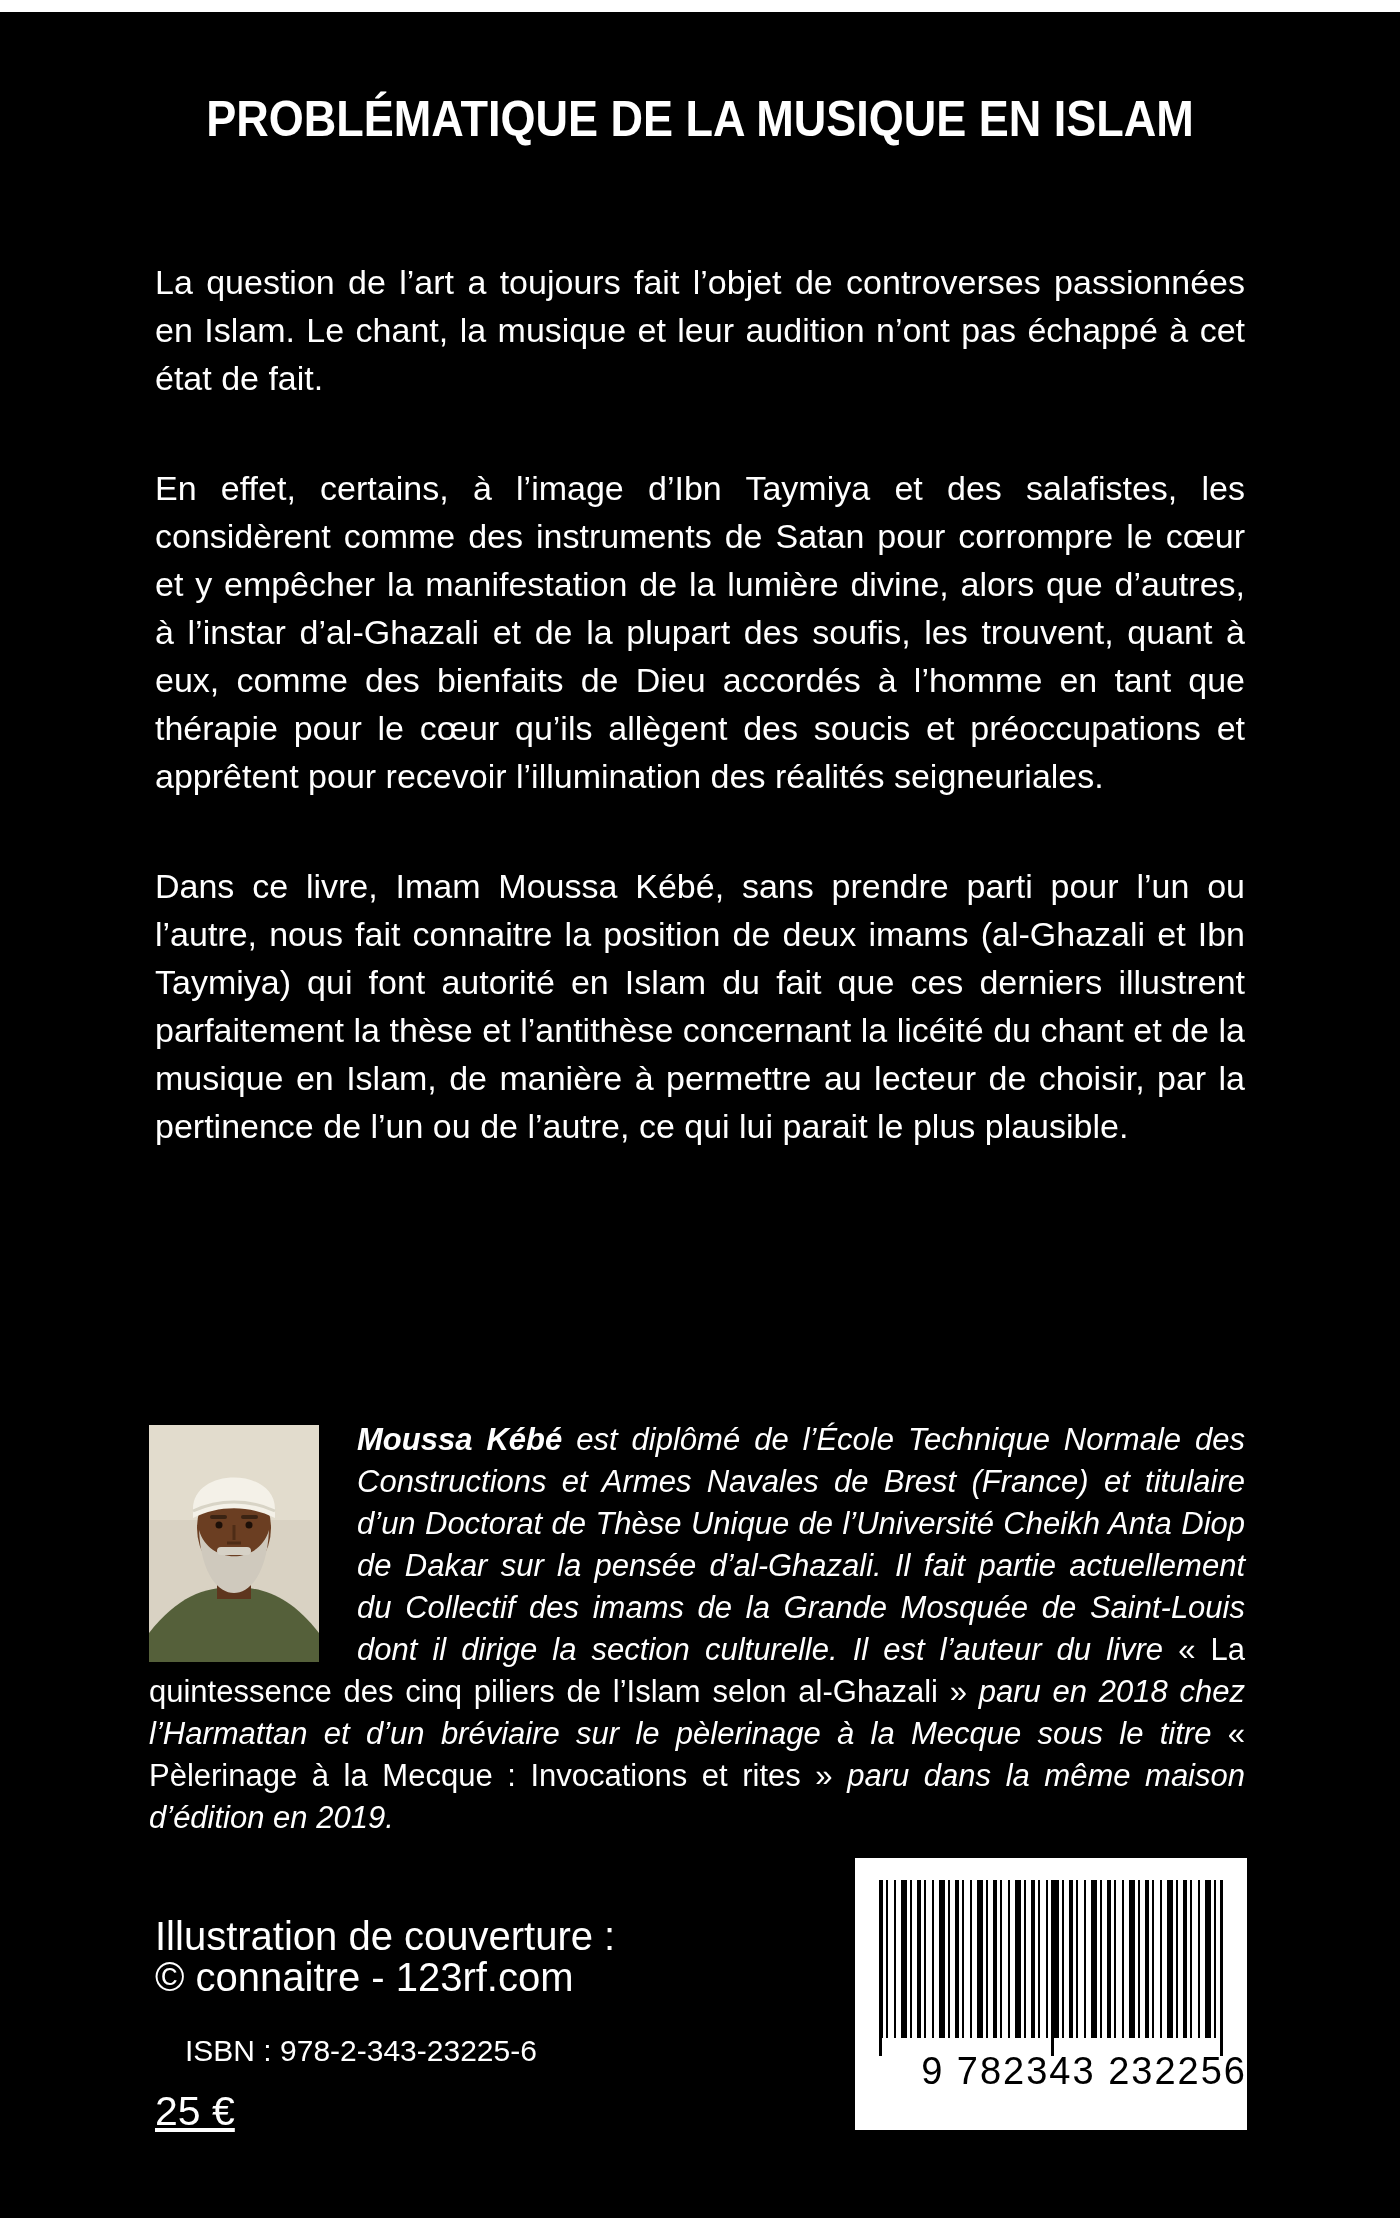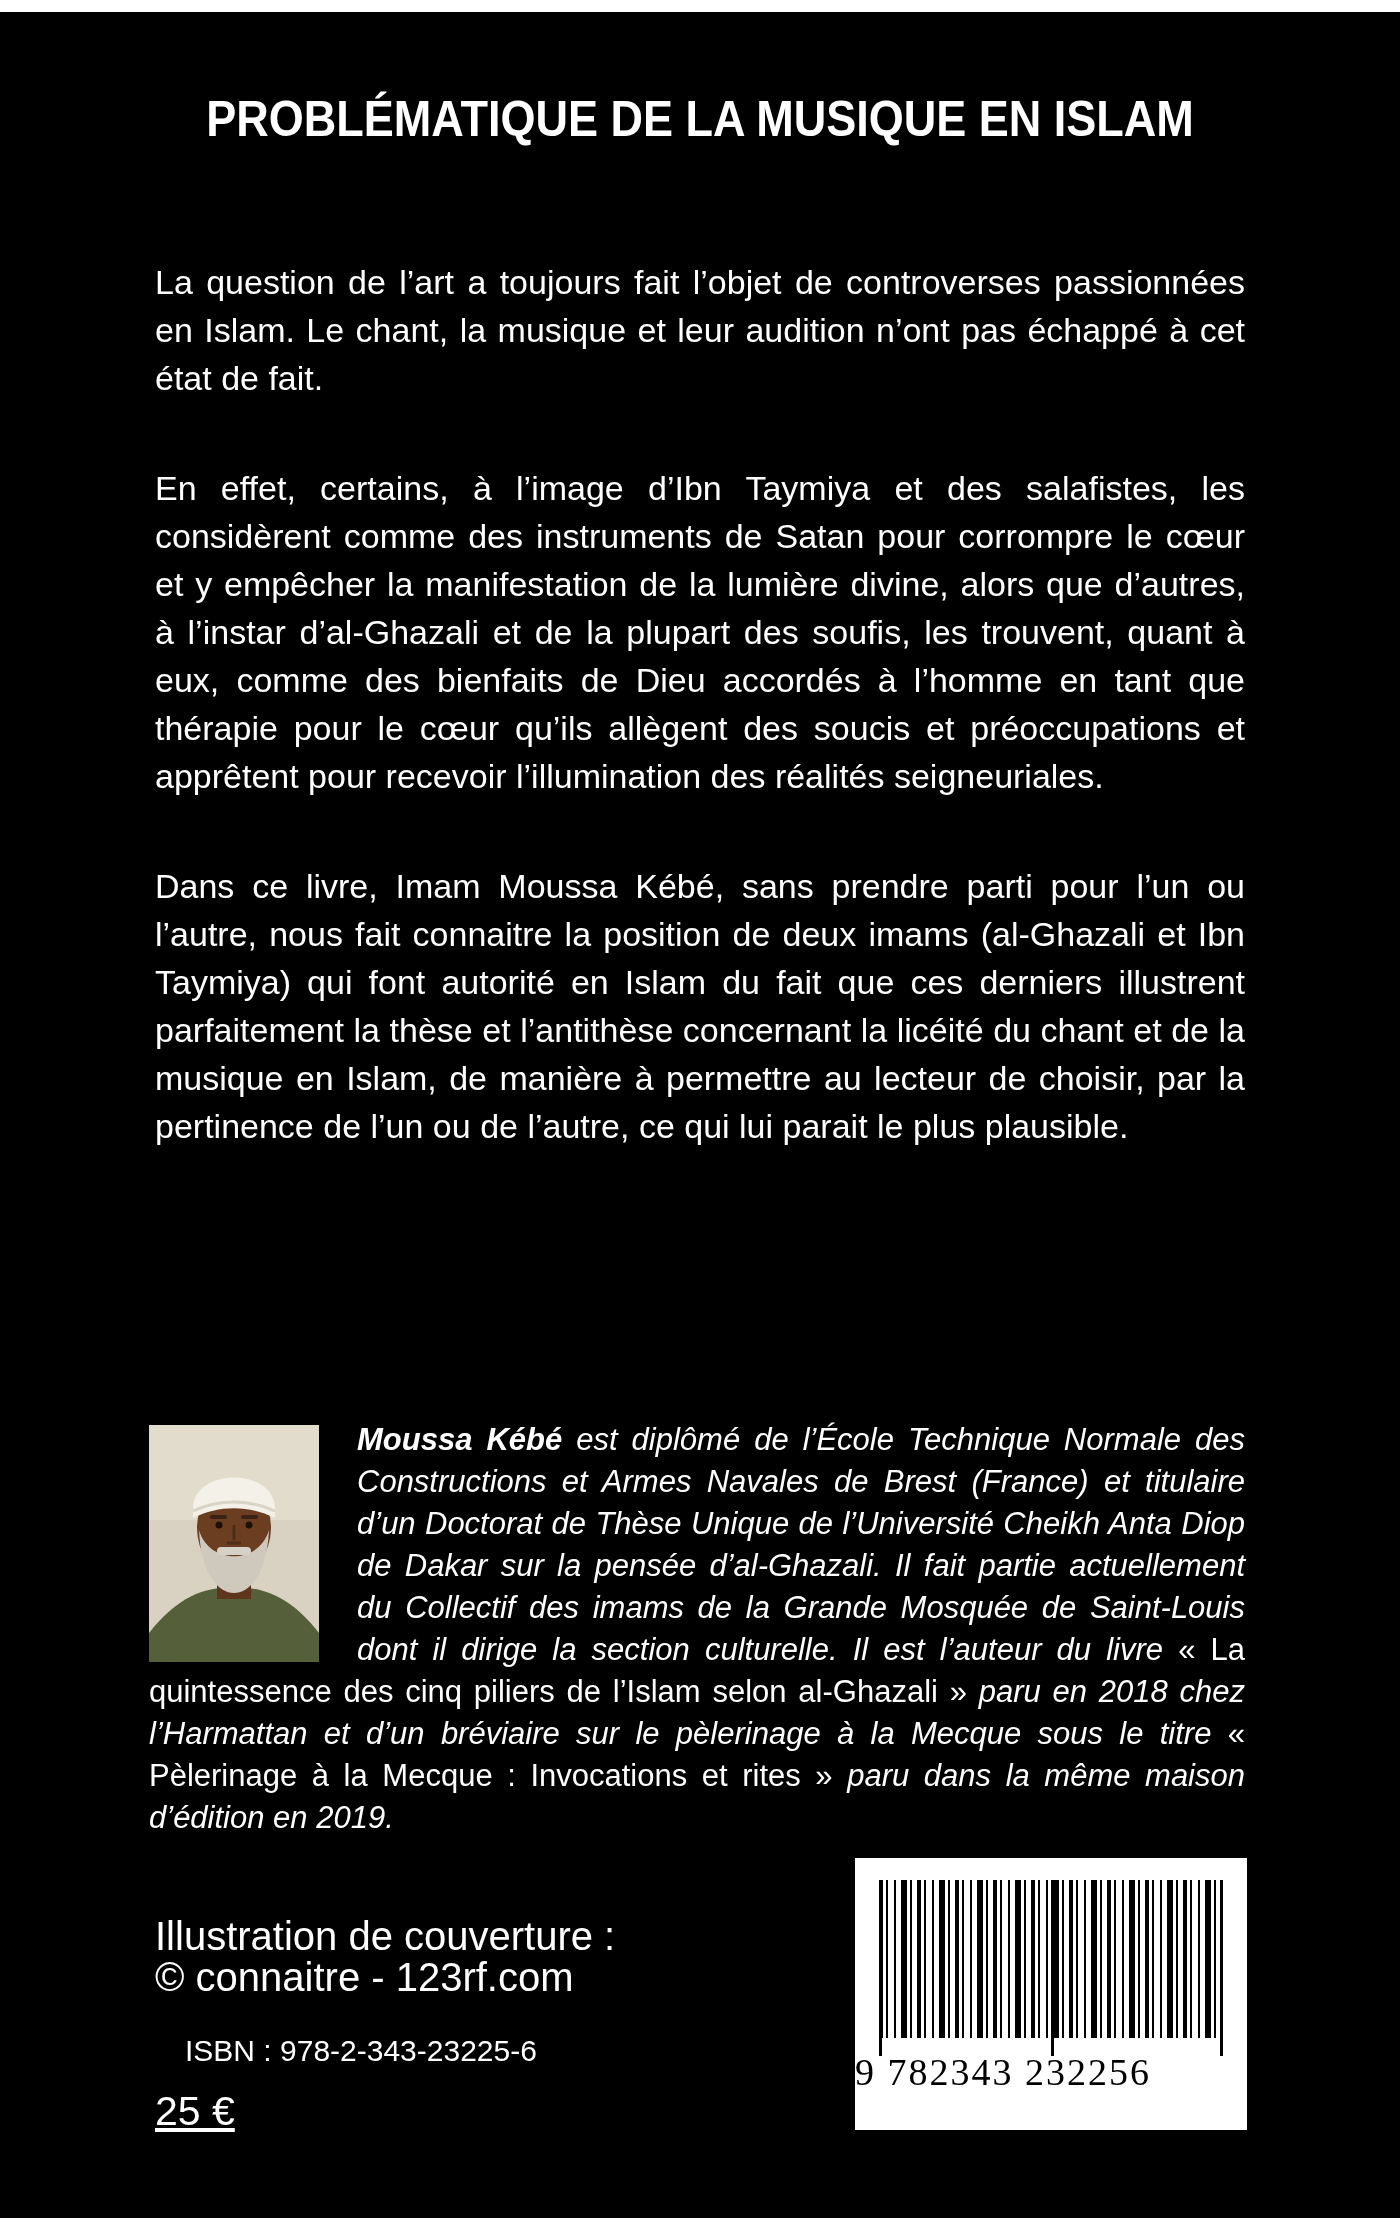--- a/index.html
+++ b/index.html
@@ -63,22 +63,22 @@
       #000 15px 17px, #fff 17px 22px,
       #000 22px 28px, #fff 28px 31px,
       #000 31px 33px, #fff 33px 38px);
   }
   .guard { position:absolute; top:22px; width:3px; height:176px; background:#000; }
   .guard.g-left   { left:24px; }
   .guard.g-center { left:50%; }
   .guard.g-right  { right:24px; }
   .digits {
     position:absolute; left:0; right:0; top:192px;
-    text-align:left; color:#000000;
-    font-family:Liberation Serif, serif;
+    text-align:right; color:#000000;
+    font-family:Liberation Sans, sans-serif;
     font-size:38px; letter-spacing:2px;
     font-style:normal;
   }
 </style>
 </head>
 <body>
 
 <div class="page">
 
   <div class="edge top"></div>

